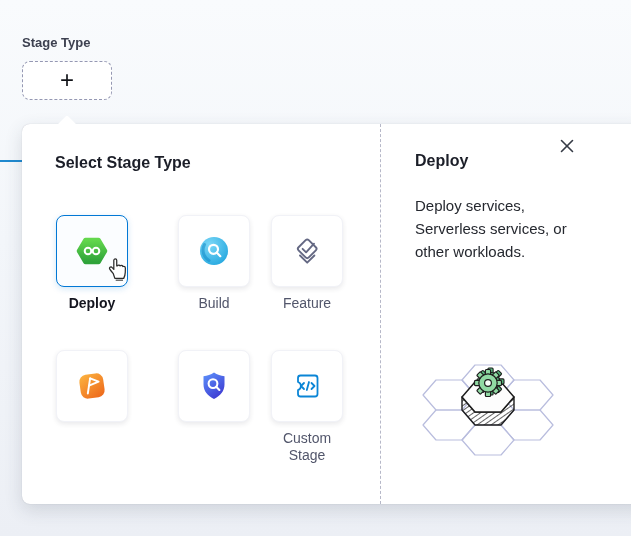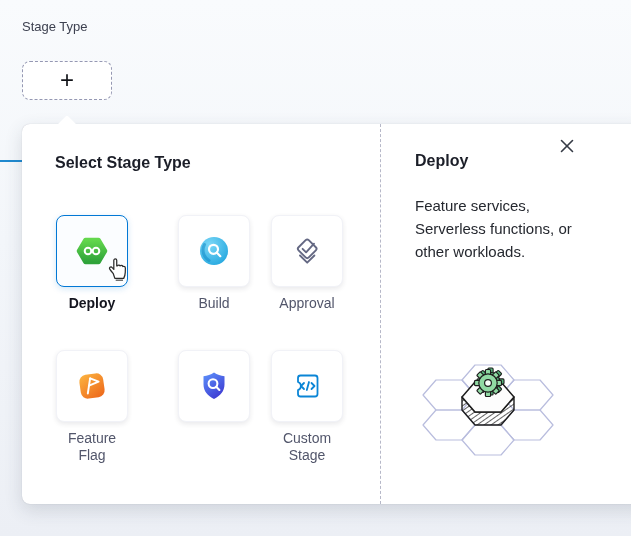--- a/index.html
+++ b/index.html
@@ -6,21 +6,21 @@
   body{
     width:631px;height:536px;position:relative;overflow:hidden;
     font-family:"Liberation Sans", sans-serif;
     background:linear-gradient(180deg,#f9fbfd 0%,#f3f6fa 45%,#eceff5 100%);
     -webkit-font-smoothing:antialiased;
   }
   .canvas-line{position:absolute;top:160px;height:2px;background:#2089cf;}
   .canvas-line.left{left:0;width:22px;}
   .canvas-line.right{left:590px;width:41px;}
 
-  .stage-type-label{position:absolute;left:22px;top:19px;font-size:13px;font-weight:400;color:#3d4150;}
+  .stage-type-label{position:absolute;left:22px;top:35px;font-size:13px;font-weight:700;color:#3d4150;}
 
   .add-stage-button{
     position:absolute;left:22px;top:61px;width:90px;height:39px;box-sizing:border-box;
     background:#fff;border:1.5px dashed #9598b3;border-radius:8px;
     display:flex;align-items:center;justify-content:center;cursor:pointer;
   }
   .add-stage-button .plus{font-size:24px;font-weight:300;color:#101217;line-height:1;margin-top:-2px;}
 
   .popover{
     position:absolute;left:22px;top:124px;width:628px;height:380px;
@@ -147,41 +147,40 @@
         <path d="M9.5 5.5 L24 5.5 Q26.5 5.5 26.5 8 L26.5 24 Q26.5 26.5 24 26.5 L9.5 26.5 Q7 26.5 7 24 L7 20 A4.2 4.2 0 0 0 7 12 L7 8 Q7 5.5 9.5 5.5 Z"></path>
         <path d="M13 13 L10 16 L13 19"></path>
         <path d="M20.5 13 L23.5 16 L20.5 19"></path>
         <path d="M18 12 L15.8 20"></path>
       </g>
     </svg>
   </div>
 
   <div class="tile-label selected c0 lr0">Deploy</div>
   <div class="tile-label c1 lr0">Build</div>
-  <div class="tile-label c2 lr0">Approval</div>
-  <div class="tile-label c0 lr1">Feature Flag</div>
+  <div class="tile-label c2 lr0">Feature</div>
   <div class="tile-label c2 lr1">Custom Stage</div>
 
   <svg class="hand-cursor" width="25" height="25" viewBox="0 0 24 24">
     <path d="M8.5 21.5 L7 17 C5.6 15.3 4.2 13.5 3.6 12.6 C3.1 11.9 3.4 11 4.1 10.7 C4.8 10.4 5.5 10.6 6 11.2 L7.5 12.9 L7.5 4.2 C7.5 3.4 8.1 2.8 8.9 2.8 C9.7 2.8 10.3 3.4 10.3 4.2 L10.3 9.5 L11 9.4 C11.2 9 11.7 8.7 12.3 8.7 C12.9 8.7 13.4 9 13.6 9.5 C13.9 9.2 14.3 9.1 14.7 9.1 C15.4 9.1 16 9.5 16.2 10.1 C16.4 10 16.7 9.9 17 9.9 C17.9 9.9 18.6 10.6 18.6 11.5 L18.5 15.7 C18.4 17.7 17.9 19.8 17 21.5 Z" fill="#fff" stroke="#2c2c2c" stroke-width="1.2" stroke-linejoin="round"></path>
     <path d="M9.3 23.2 h7" stroke="#2c2c2c" stroke-width="1" fill="none"></path>
   </svg>
 
   <div class="separator"></div>
 
   <div class="close-button">
     <svg width="16" height="16" viewBox="0 0 16 16">
       <g stroke="#363b46" stroke-width="1.6" stroke-linecap="round">
         <line x1="2.5" y1="2.5" x2="13.5" y2="13.5"></line>
         <line x1="13.5" y1="2.5" x2="2.5" y2="13.5"></line>
       </g>
     </svg>
   </div>
   <div class="detail-title">Deploy</div>
-  <div class="detail-description">Feature services, Serverless functions, or other workloads.</div>
+  <div class="detail-description">Deploy services, Serverless services, or other workloads.</div>
 
   <svg class="illustration" width="170" height="122" viewBox="0 0 170 122">
     <defs>
       <pattern id="hatch" width="4" height="4" patternUnits="userSpaceOnUse" patternTransform="rotate(55)">
         <line x1="0" y1="0" x2="0" y2="4" stroke="#1d1d1d" stroke-width="1.4"></line>
       </pattern>
     </defs>
     <g stroke="#b9bdde" stroke-width="1.2" fill="none" stroke-linejoin="round">
       <polygon points="42,28 55,13 81,13 94,28 81,43 55,43"></polygon>
       <polygon points="42,88 55,73 81,73 94,88 81,103 55,103"></polygon>

